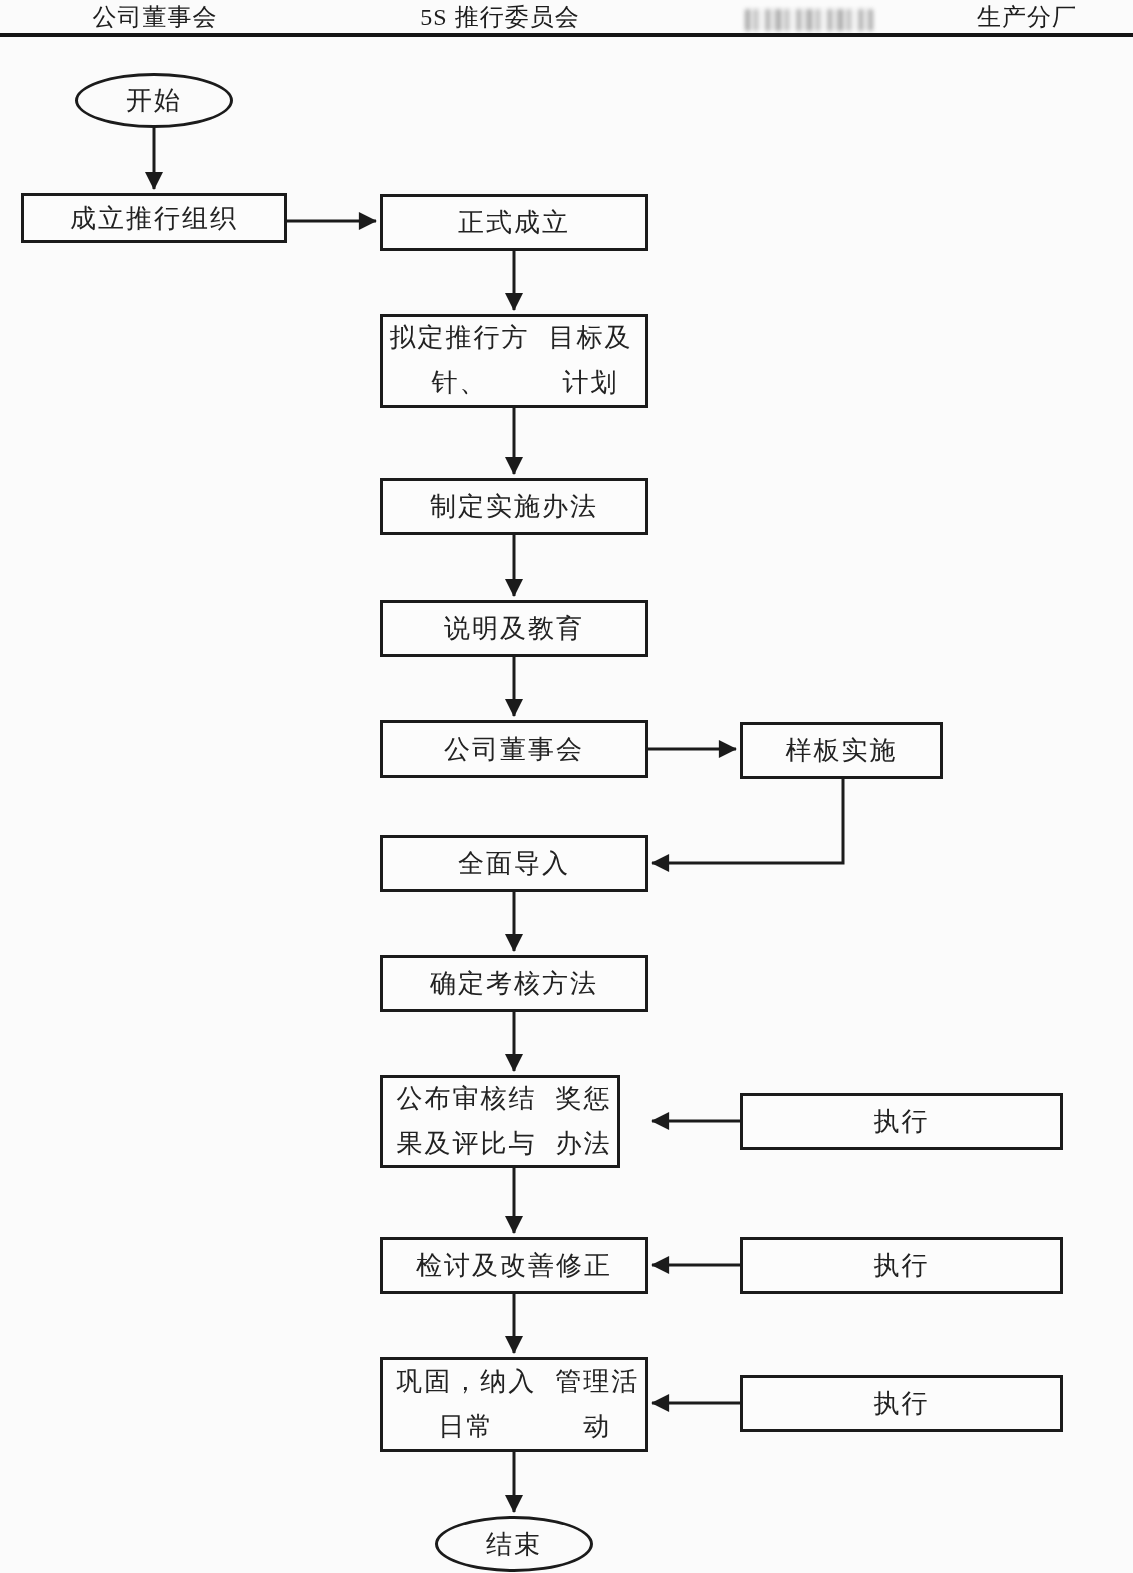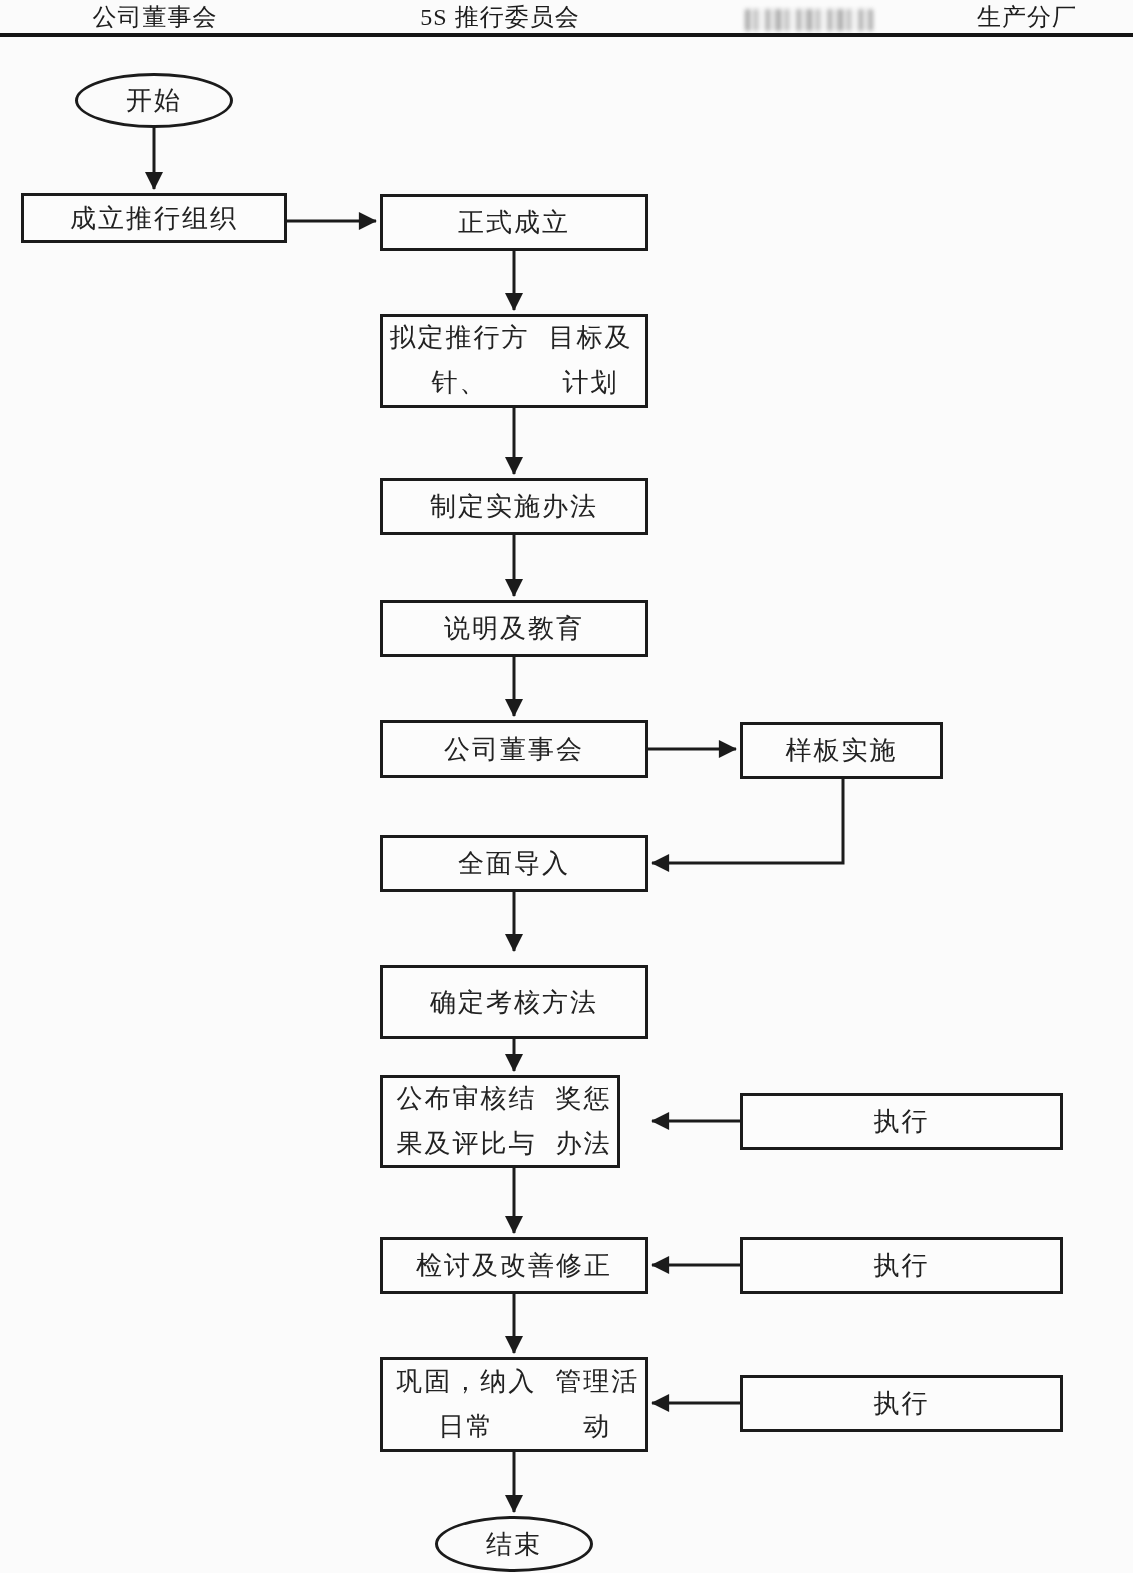--- a/index.html
+++ b/index.html
@@ -104,21 +104,21 @@
 </div>
 
 <div class="node" style="left:740px;top:722px;width:203px;height:57px;">
   <span>样板实施</span>
 </div>
 
 <div class="node" style="left:380px;top:835px;width:268px;height:57px;">
   <span>全面导入</span>
 </div>
 
-<div class="node" style="left:380px;top:955px;width:268px;height:74px;margin-top:10px;">
+<div class="node" style="left:380px;top:955px;width:268px;height:57px;">
   <span>确定考核方法</span>
 </div>
 
 <div class="node multiline" style="left:380px;top:1075px;width:240px;height:93px;">
   <span>公布审核结果及评比与</span>
   <span>奖惩办法</span>
 </div>
 
 <div class="node" style="left:740px;top:1093px;width:323px;height:57px;">
   <span>执行</span>

